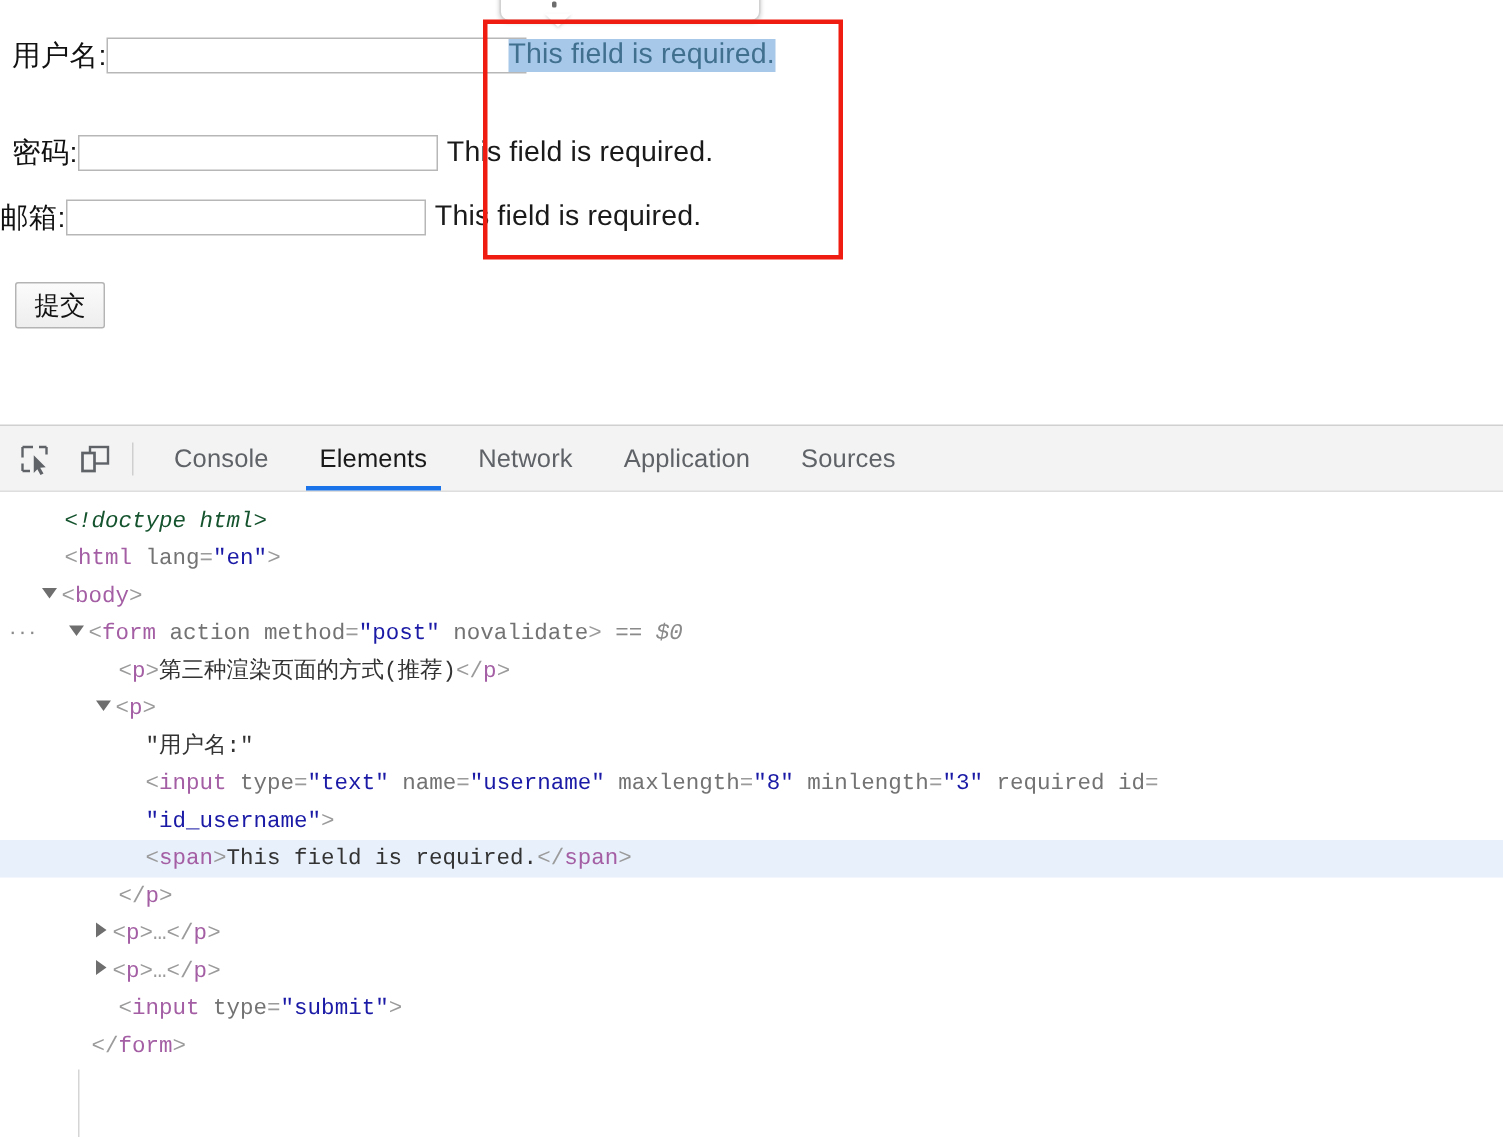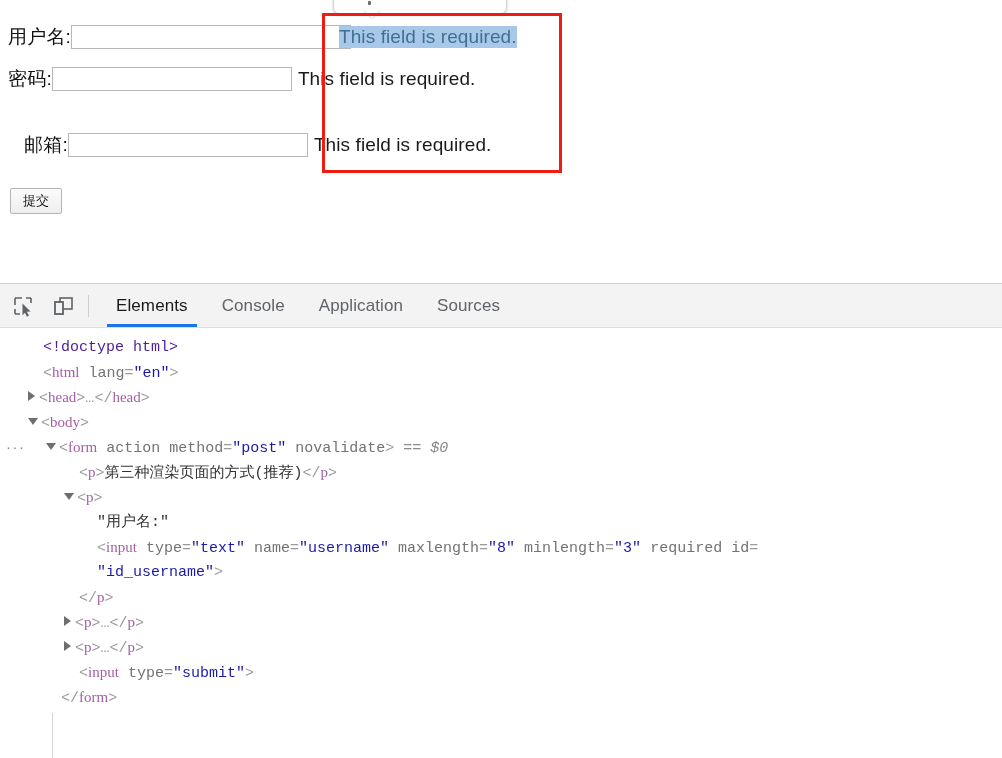--- a/index.html
+++ b/index.html
@@ -54,31 +54,31 @@
     margin-left: 6px;
     letter-spacing: 0.1px;
   }
   .err-msg.selected {
     background: #a8c8ea;
     color: #41708f;
   }
 
   #row-username { left: 8px; top: 24px; }
   #row-username .text-input { width: 280px; }
-  #row-password { left: 8px; top: 66px; }
+  #row-password { left: 8px; top: 89px; }
   #row-password .text-input { width: 240px; }
-  #row-email { left: 24px; top: 132px; }
+  #row-email { left: 0; top: 132px; }
   #row-email .text-input { width: 240px; }
 
   #submit-btn {
     position: absolute;
     left: 10px;
     top: 188px;
     font-family: "Liberation Sans", sans-serif;
-    font-size: 13px;
+    font-size: 17px;
     padding: 3px 12px;
     background: linear-gradient(#fbfbfb, #eeeeee);
     border: 1px solid #b4b4b4;
     border-radius: 2px;
     color: #111;
     cursor: pointer;
   }
 
   
   #red-box-page {
@@ -218,26 +218,26 @@
     border-top: 7px solid #6e6e6e;
     border-bottom: 0;
     vertical-align: 2px;
     margin-right: 3px;
   }
   .tw.blank {
     border: 0;
     width: 11px;
     height: 1px;
   }
-  .tag   { color: #a45fa4; font-family: Liberation Serif, serif; }
+  .tag   { color: #a45fa4; }
   .attr  { color: #737373; }
   .val   { color: #1a1aa6; }
   .punc  { color: #9b9b9b; }
   .txt   { color: #333333; }
-  .doctype { color: #4c1d95; }
+  .doctype { color: #14532d; font-style: italic; }
   .dollar { color: #8a8a8a; font-style: italic; }
   .eqeq  { color: #8a8a8a; }
 
   .ellipsis-badge {
     position: absolute;
     left: 6px;
     top: 5px;
     font-family: "Liberation Sans", sans-serif;
     font-size: 15px;
     color: #8a8a8a;
@@ -295,38 +295,39 @@
       </svg>
     </div>
     <div class="dt-icon-btn">
       <svg width="22" height="22" viewBox="0 0 22 22">
         <rect x="8" y="3" width="12" height="11" stroke="#5f6368" stroke-width="1.6" fill="none"></rect>
         <rect x="3" y="7" width="8" height="12" stroke="#5f6368" stroke-width="1.8" fill="#f3f3f3"></rect>
       </svg>
     </div>
     <div class="dt-sep"></div>
     <div class="dt-tabs" id="dt-tabs">
+        <div class="dt-tab">Console</div>
         <div class="dt-tab active">Elements</div>
-        <div class="dt-tab">Console</div>
+        <div class="dt-tab">Network</div>
         <div class="dt-tab">Application</div>
         <div class="dt-tab">Sources</div>
       </div>
   </div>
 
   <div id="dom-tree">
       <div class="node-line"><span class="node-inner" style="margin-left: 28px;"><span class="tw blank"></span><span class="doctype">&lt;!doctype html&gt;</span></span></div>
       <div class="node-line"><span class="node-inner" style="margin-left: 28px;"><span class="tw blank"></span><span class="punc">&lt;</span><span class="tag">html</span><span class="txt"> </span><span class="attr">lang</span><span class="punc">=</span><span class="val">"en"</span><span class="punc">&gt;</span></span></div>
-      <div class="node-line"><span class="node-inner" style="margin-left: 28px;"><span class="tw"></span><span class="punc">&lt;</span><span class="tag">head</span><span class="punc">&gt;</span><span class="punc">…</span><span class="punc">&lt;/</span><span class="tag">head</span><span class="punc">&gt;</span></span></div>
       <div class="node-line"><span class="node-inner" style="margin-left: 28px;"><span class="tw open"></span><span class="punc">&lt;</span><span class="tag">body</span><span class="punc">&gt;</span></span></div>
       <div class="node-line"><span class="ellipsis-badge">···</span><span class="node-inner" style="margin-left: 46px;"><span class="tw open"></span><span class="punc">&lt;</span><span class="tag">form</span><span class="txt"> </span><span class="attr">action</span><span class="txt"> </span><span class="attr">method</span><span class="punc">=</span><span class="val">"post"</span><span class="txt"> </span><span class="attr">novalidate</span><span class="punc">&gt;</span><span class="eqeq"> == </span><span class="dollar">$0</span></span></div>
       <div class="node-line"><span class="node-inner" style="margin-left: 64px;"><span class="tw blank"></span><span class="punc">&lt;</span><span class="tag">p</span><span class="punc">&gt;</span><span class="txt">第三种渲染页面的方式(推荐)</span><span class="punc">&lt;/</span><span class="tag">p</span><span class="punc">&gt;</span></span></div>
       <div class="node-line"><span class="node-inner" style="margin-left: 64px;"><span class="tw open"></span><span class="punc">&lt;</span><span class="tag">p</span><span class="punc">&gt;</span></span></div>
       <div class="node-line"><span class="node-inner" style="margin-left: 82px;"><span class="tw blank"></span><span class="txt">"用户名:"</span></span></div>
       <div class="node-line"><span class="node-inner" style="margin-left: 82px;"><span class="tw blank"></span><span class="punc">&lt;</span><span class="tag">input</span><span class="txt"> </span><span class="attr">type</span><span class="punc">=</span><span class="val">"text"</span><span class="txt"> </span><span class="attr">name</span><span class="punc">=</span><span class="val">"username"</span><span class="txt"> </span><span class="attr">maxlength</span><span class="punc">=</span><span class="val">"8"</span><span class="txt"> </span><span class="attr">minlength</span><span class="punc">=</span><span class="val">"3"</span><span class="txt"> </span><span class="attr">required</span><span class="txt"> </span><span class="attr">id</span><span class="punc">=</span></span></div>
       <div class="node-line"><span class="node-inner" style="margin-left: 82px;"><span class="tw blank"></span><span class="val">"id_username"</span><span class="punc">&gt;</span></span></div>
+      <div class="node-line selected"><span class="node-inner" style="margin-left: 82px;"><span class="tw blank"></span><span class="punc">&lt;</span><span class="tag">span</span><span class="punc">&gt;</span><span class="txt">This field is required.</span><span class="punc">&lt;/</span><span class="tag">span</span><span class="punc">&gt;</span></span></div>
       <div class="node-line"><span class="node-inner" style="margin-left: 64px;"><span class="tw blank"></span><span class="punc">&lt;/</span><span class="tag">p</span><span class="punc">&gt;</span></span></div>
       <div class="node-line"><span class="node-inner" style="margin-left: 64px;"><span class="tw"></span><span class="punc">&lt;</span><span class="tag">p</span><span class="punc">&gt;</span><span class="punc">…</span><span class="punc">&lt;/</span><span class="tag">p</span><span class="punc">&gt;</span></span></div>
       <div class="node-line"><span class="node-inner" style="margin-left: 64px;"><span class="tw"></span><span class="punc">&lt;</span><span class="tag">p</span><span class="punc">&gt;</span><span class="punc">…</span><span class="punc">&lt;/</span><span class="tag">p</span><span class="punc">&gt;</span></span></div>
       <div class="node-line"><span class="node-inner" style="margin-left: 64px;"><span class="tw blank"></span><span class="punc">&lt;</span><span class="tag">input</span><span class="txt"> </span><span class="attr">type</span><span class="punc">=</span><span class="val">"submit"</span><span class="punc">&gt;</span></span></div>
       <div class="node-line"><span class="node-inner" style="margin-left: 46px;"><span class="tw blank"></span><span class="punc">&lt;/</span><span class="tag">form</span><span class="punc">&gt;</span></span></div>
     </div>
   <div class="vline" id="guide-1"></div>
 
 </div>
 

